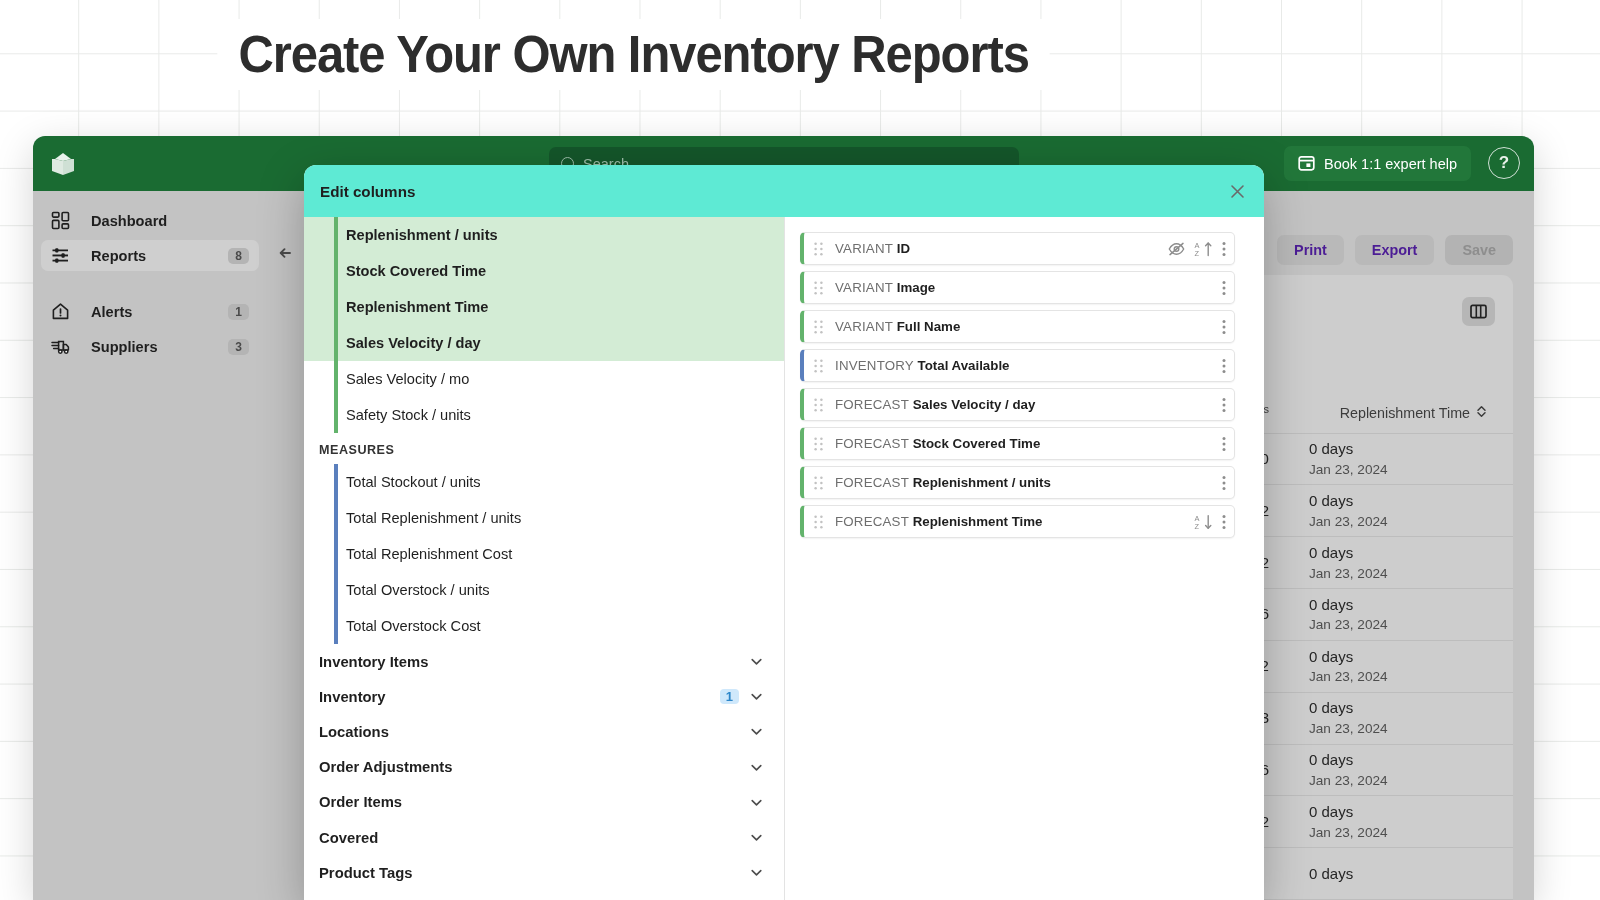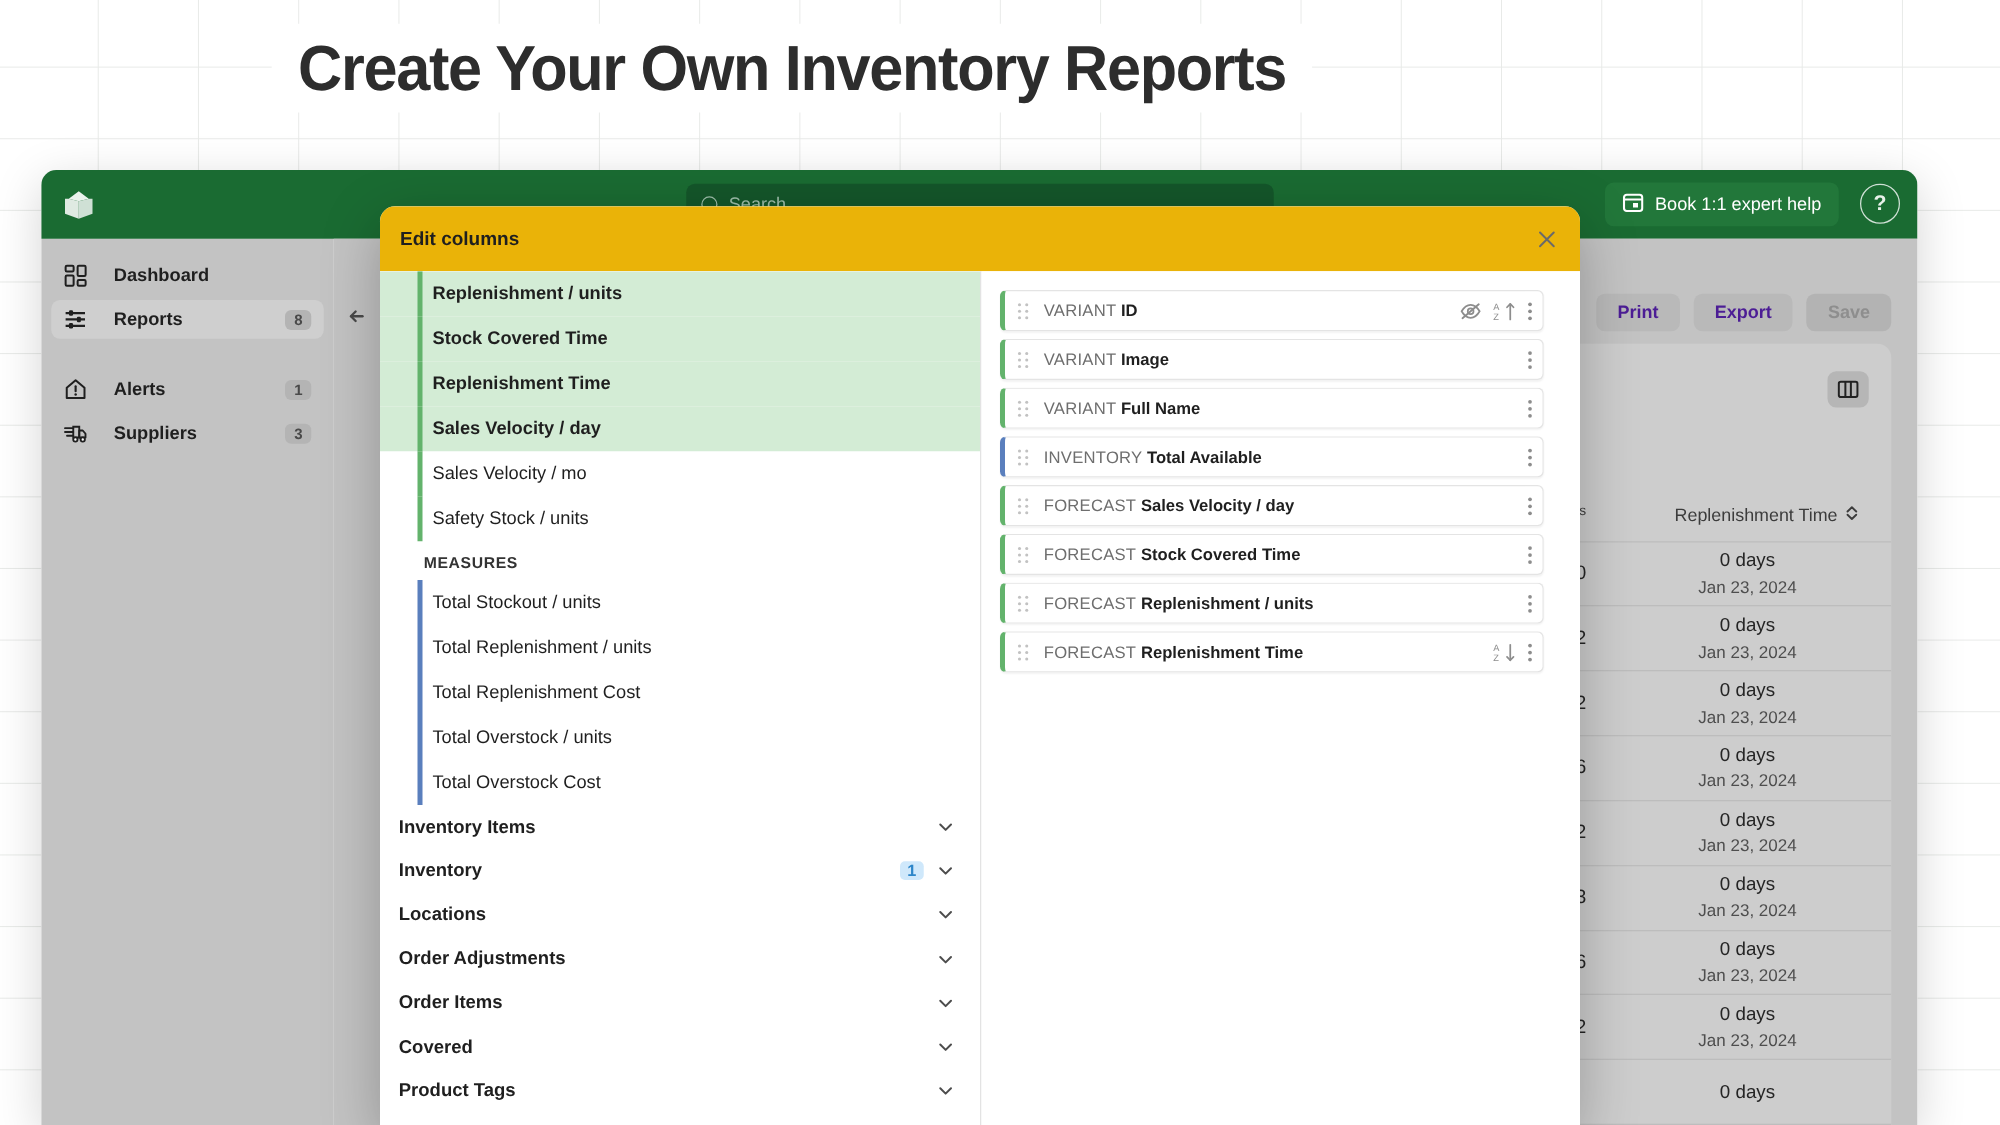--- a/index.html
+++ b/index.html
@@ -171,40 +171,40 @@
 
   .tr {
     display: flex; height: 55px; align-items: center;
     border-bottom: 1px solid #bdbdbd; padding-right: 26px;
   }
   .td-num {
     flex: 1; text-align: right; padding-right: 40px;
     font-size: 15.5px; color: #252525;
   }
   .td-rep {
-    width: 178px; text-align: center;
+    width: 178px; text-align: left;
     line-height: 1.45;
   }
   .td-rep .days { font-size: 15px; color: #252525; }
   .td-rep .date { font-size: 13.6px; color: #4e4e4e; }
 
   
   #modal {
     position: absolute;
     left: 304px; top: 165px;
     width: 960px; height: 735px;
     background: #ffffff;
     border-radius: 12px 12px 0 0;
     box-shadow: 0 14px 46px rgba(0,0,0,.26);
     overflow: hidden;
     z-index: 5;
     display: flex; flex-direction: column;
   }
   #modal-header {
-    height: 52px; background: #eab308;
+    height: 52px; background: #5eead4;
     display: flex; align-items: center;
     padding: 0 14px 0 16px; flex: none; justify-content: center;
   }
   #modal-title { font-size: 15.2px; font-weight: 700; color: #1f1f1f; flex: 1; }
   #modal-close { width: 26px; height: 26px; color: #6a6a6a;
                  display: flex; align-items: center; justify-content: center; }
 
   #modal-body { display: flex; flex: 1; min-height: 0; }
 
   
@@ -219,21 +219,21 @@
     font-size: 14.6px; color: #1f1f1f;
   }
   .field-row.selected { background: #d3ecd5; font-weight: 700; }
   .field-row::before {
     content: ""; position: absolute; left: 30px; top: 0; bottom: 0;
     width: 3.5px; background: var(--accent, #63b36c);
   }
   .field-row.blue::before { background: #5a7fbd; }
   .group-label {
     font-size: 12.6px; font-weight: 700; color: #333;
-    letter-spacing: .5px; padding: 10px 0 7px 15px; margin-left: 20px;
+    letter-spacing: .5px; padding: 10px 0 7px 15px;
   }
   .accordion-row {
     height: 35.2px; display: flex; align-items: center;
     padding: 0 20px 0 15px;
     font-size: 14.8px; font-weight: 700; color: #1f1f1f;
   }
   .accordion-row .a-lbl { flex: 1; }
   .acc-badge {
     background: #cfe8fb; color: #2d86c9; font-size: 13px;
     font-weight: 700; border-radius: 4px; padding: 0 6px;

